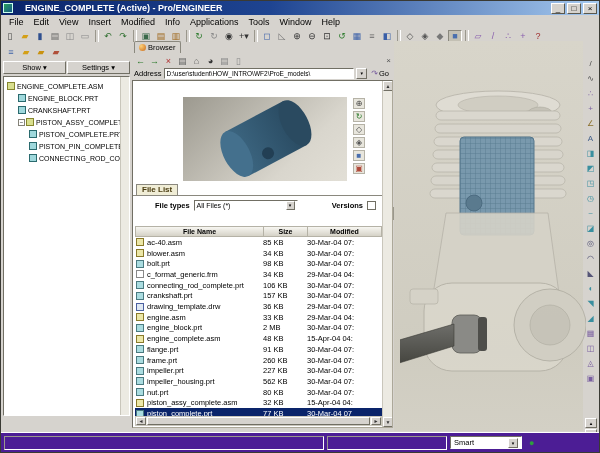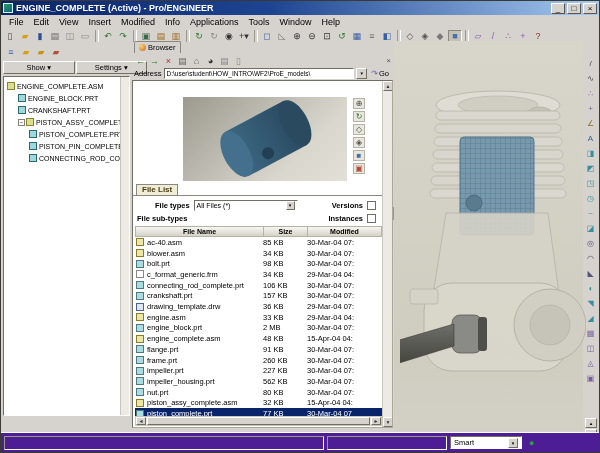--- a/index.html
+++ b/index.html
@@ -6,39 +6,39 @@
   *{box-sizing:border-box;}
   .win{position:relative;width:600px;height:453px;background:#d6d3ce;
        font-family:"Liberation Sans",sans-serif;font-size:9px;color:#000;
        overflow:hidden;border:1px solid #3a3a34;}
   
   .titlebar{position:absolute;left:0;top:0;right:0;height:14px;
     background:linear-gradient(90deg,#0a246a 0%,#1e4491 45%,#a6caf0 100%);
     display:flex;align-items:center;padding:0 2px;color:#fff;}
   .title-icon{width:10px;height:10px;background:linear-gradient(135deg,#2aa05a,#155a8a);
     border:1px solid #cfe;flex:0 0 auto;}
-  .title-text{font-weight:bold;font-size:9px;margin-left:3px;flex:1;white-space:nowrap;overflow:hidden;}
+  .title-text{font-weight:bold;font-size:9px;margin-left:12px;flex:1;white-space:nowrap;overflow:hidden;}
   .winbtn{width:14px;height:11px;background:#d6d3ce;border:1px solid;
     border-color:#fff #5a584e #5a584e #fff;color:#000;font-size:8px;line-height:9px;
     text-align:center;margin-left:2px;flex:0 0 auto;}
   
   .menubar{position:absolute;top:14px;left:0;right:0;height:13px;display:flex;
     align-items:center;padding-left:3px;background:#d6d3ce;}
   .mi{padding:1px 5px;white-space:nowrap;}
   
   .tb1{position:absolute;top:27px;left:0;right:0;height:16px;display:flex;
     align-items:center;padding-left:2px;}
   .tbi{width:14px;height:13px;display:flex;align-items:center;justify-content:center;
     font-size:9px;margin-right:1px;flex:0 0 auto;}
   .tbi.pressed{background:#c3c0b4;border:1px solid;border-color:#8a887e #fff #fff #8a887e;}
   .tbsep{width:4px;height:12px;border-left:1px solid #9a978c;border-right:1px solid #fff;
     margin:0 2px;flex:0 0 auto;}
   .tb2{position:absolute;top:44px;left:3px;height:15px;display:flex;}
   
-  .tree-btns{position:absolute;top:60px;left:2px;width:144px;display:flex;gap:1px;}
+  .tree-btns{position:absolute;top:60px;left:2px;width:127px;display:flex;gap:1px;}
   .tbtn{flex:1;height:13px;border:1px solid;border-color:#fff #716f64 #716f64 #fff;
     background:#d6d3ce;font-size:7.5px;text-align:center;line-height:11px;}
   .treepanel{position:absolute;left:2px;top:75px;width:127px;height:340px;background:#fff;
     border:1px solid;border-color:#716f64 #fff #fff #716f64;overflow:hidden;padding-top:3px;}
   .tree-scroll{position:absolute;right:0;top:0;bottom:0;width:9px;background:#eceae2;
     border-left:1px solid #c9c6bb;}
   .trow{height:12px;display:flex;align-items:center;font-size:7px;white-space:nowrap;}
   .exp{width:7px;height:7px;border:1px solid #848278;background:#fff;font-size:6px;
     line-height:5px;text-align:center;margin-right:1px;flex:0 0 auto;}
   .tico{width:8px;height:8px;margin-right:2px;border:1px solid #2a6a6e;background:#9fd8dc;flex:0 0 auto;}
@@ -361,25 +361,20 @@
 
     <div class="frow1">
       <span class="flbl" style="margin-left:22px;">File types</span>
       <div class="fsel">
         <span>All Files (*)</span>
         <span class="dd">▾</span>
       </div>
       <span class="flbl" style="margin-left:auto;">Versions</span>
       <div class="cb"></div>
     </div>
-    <div class="frow2">
-      <span class="flbl" style="margin-left:4px;">File sub-types</span>
-      <span class="flbl" style="margin-left:auto;">Instances</span>
-      <div class="cb"></div>
-    </div>
 
     <div class="thead">
       <div class="thc c1">File Name</div>
       <div class="thc c2">Size</div>
       <div class="thc c3">Modified</div>
     </div>
     <div class="rows">
         <div class="fr">
           <span class="fico asm"></span>
           <span class="fname">ac-40.asm</span>

